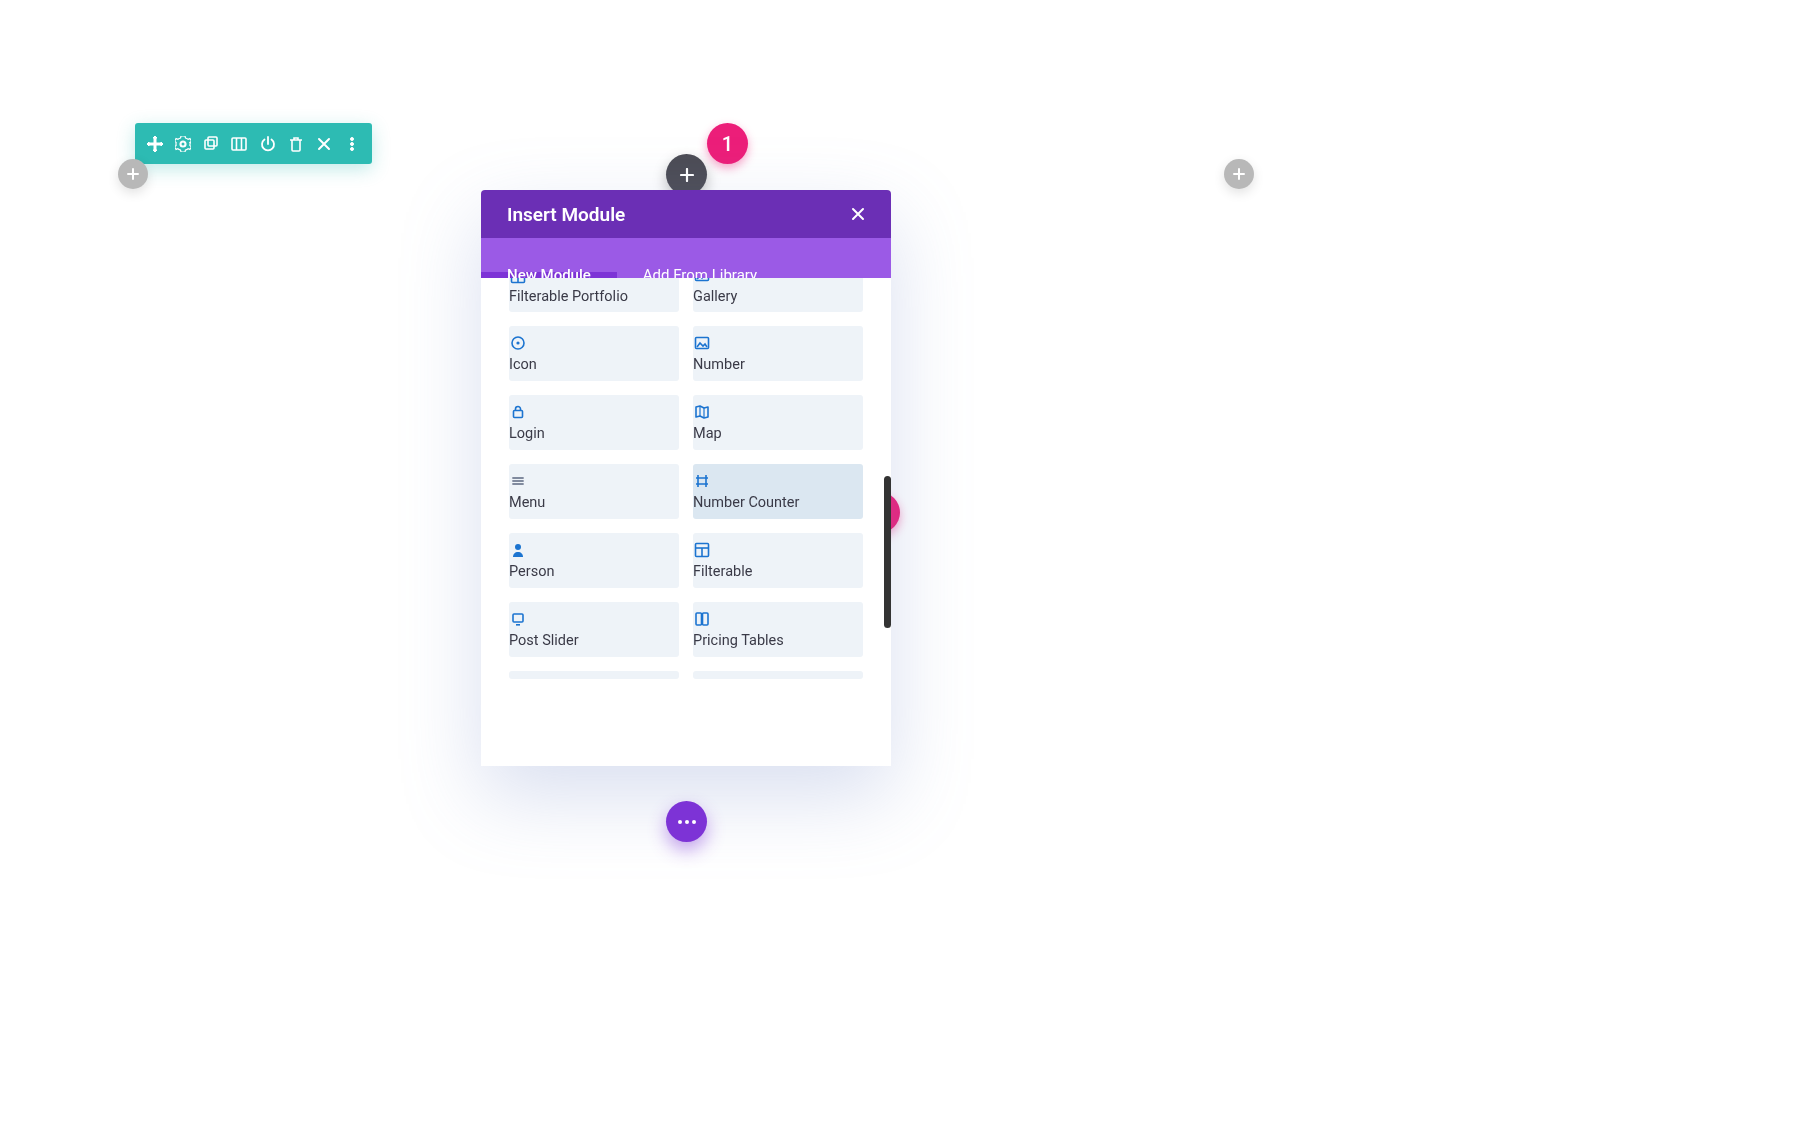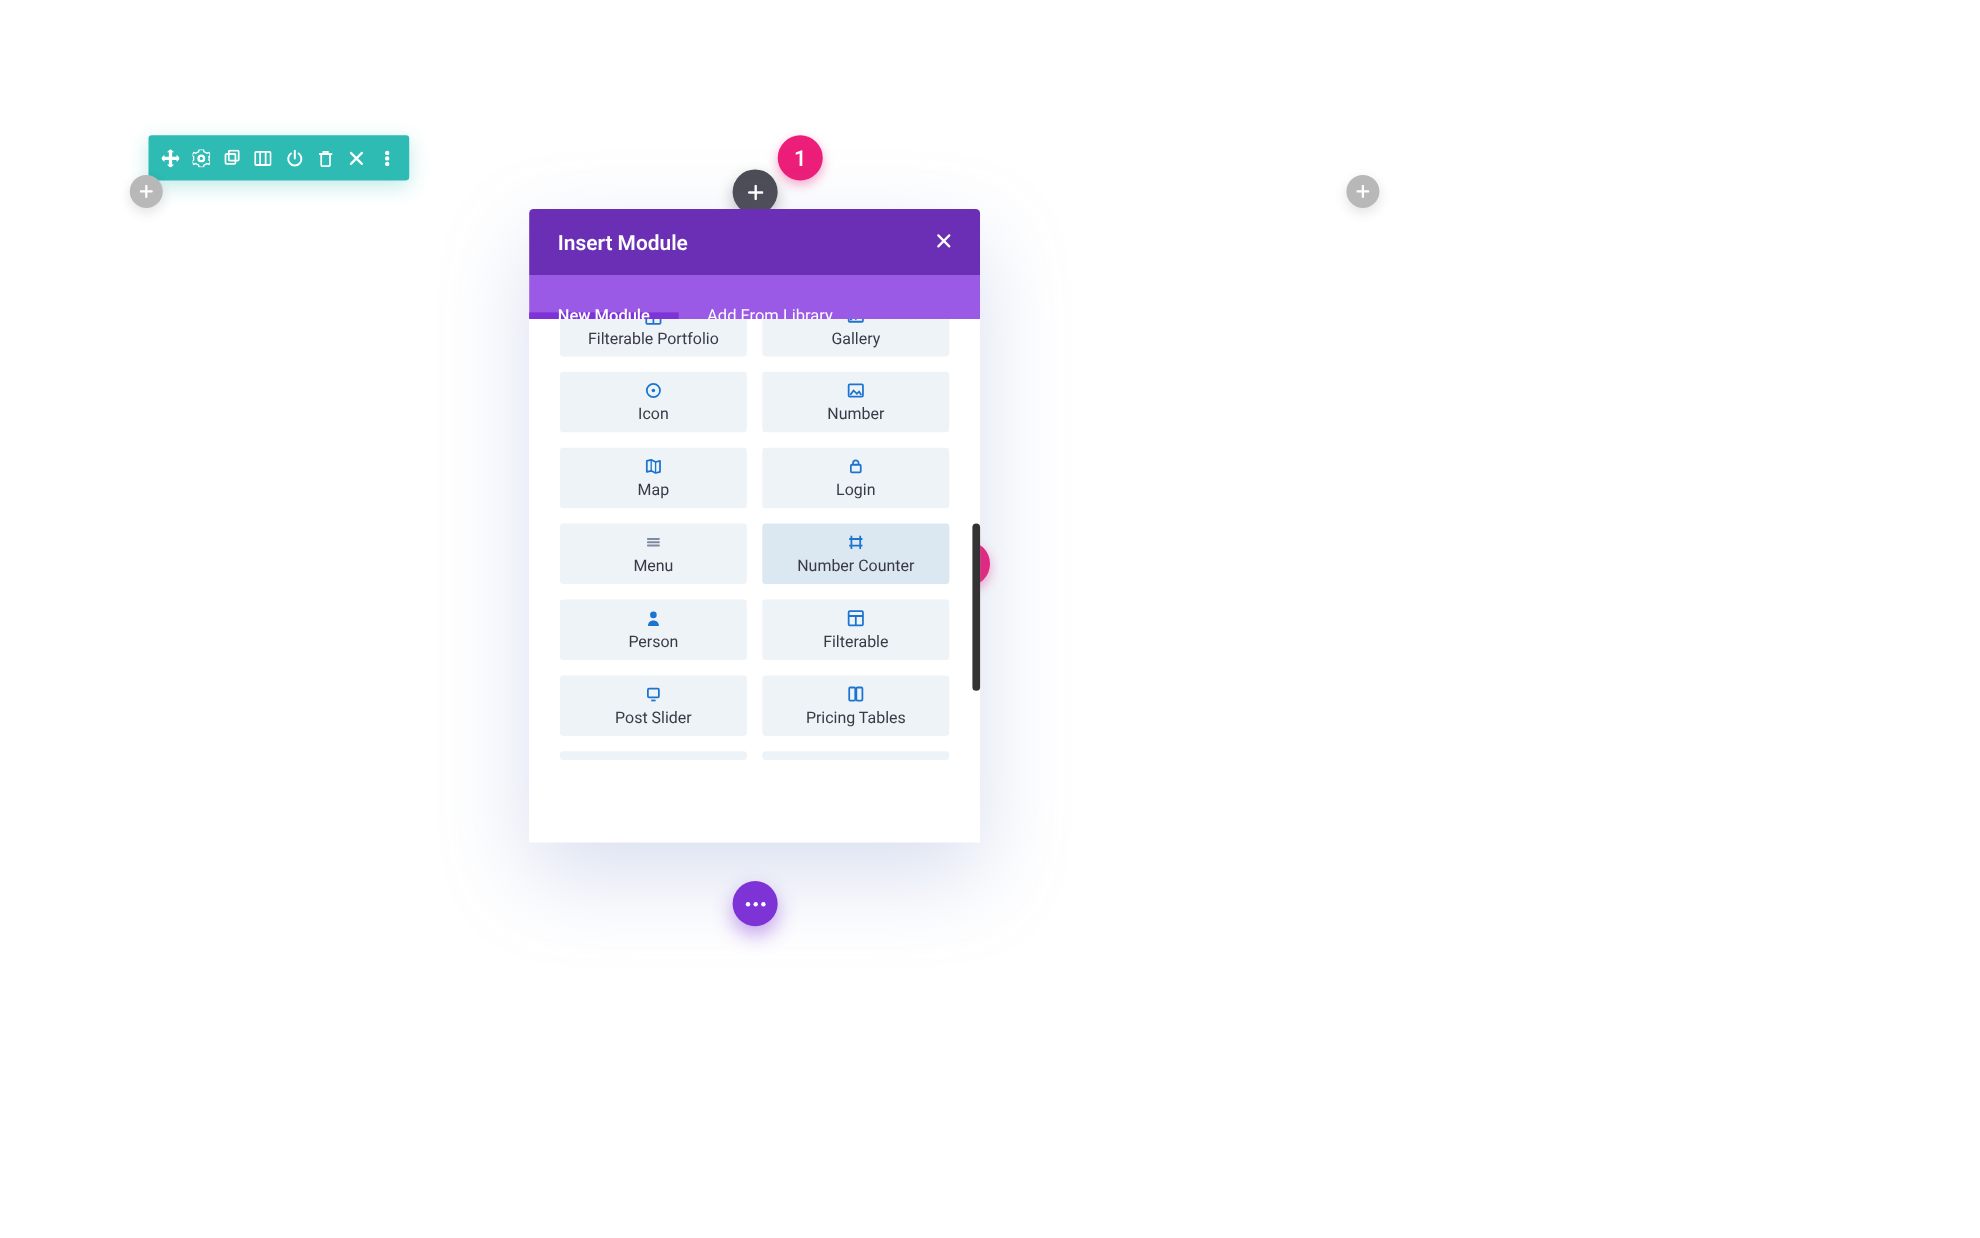--- a/index.html
+++ b/index.html
@@ -102,21 +102,21 @@
     background: #fff;
     border-radius: 4px 4px 0 0;
     box-shadow: 0 30px 80px rgba(120,140,200,0.28);
     display: flex;
     flex-direction: column;
     overflow: hidden;
   }
   .modal-header {
     background: #6b2fb5;
     color: #fff;
-    height: 60px;
+    height: 48px;
     display: flex;
     align-items: center;
     padding: 0 26px;
     justify-content: space-between;
   }
   .modal-title { font-size: 19px; font-weight: 600; }
   .modal-close { cursor: pointer; font-size: 18px; }
 
   .modal-tabs {
     display: flex;
@@ -145,21 +145,21 @@
     display: grid;
     grid-template-columns: 1fr 1fr;
     gap: 14px 14px;
   }
   .module-item {
     background: #eef3f8;
     border-radius: 3px;
     height: 55px;
     display: flex;
     flex-direction: column;
-    align-items: center;
+    align-items: flex-start;
     justify-content: center;
     cursor: pointer;
     gap: 4px;
     color: #3a3a47;
   }
   .module-item.partial-top { height: 42px; justify-content: flex-end; padding-bottom: 7px; }
   .module-item.partial-bottom { height: 8px; justify-content: flex-start; padding-top: 0; }
   .module-item.hovered { background: #dbe7f1; }
   .module-icon {
     color: #1c74d0;
@@ -329,35 +329,35 @@
               <rect x="1.5" y="2.5" width="13" height="11" rx="1" fill="none" stroke="currentColor" stroke-width="1.6"></rect>
               <path d="M3 12l3-4 3 3 2-2 2 3" fill="none" stroke="currentColor" stroke-width="1.6"></path>
             </svg>
         </span>
         <span class="module-label">Number</span>
       </div>
 
       <div class="module-item">
         <span class="module-icon">
           <svg viewBox="0 0 16 16">
+              <rect x="3.5" y="6.5" width="9" height="7" rx="1" fill="none" stroke="currentColor" stroke-width="1.6"></rect>
+              <path d="M5.5 6.5V5a2.5 2.5 0 115 0v1.5" fill="none" stroke="currentColor" stroke-width="1.6"></path>
+            </svg>
+        </span>
+        <span class="module-label">Login</span>
+      </div>
+      <div class="module-item">
+        <span class="module-icon">
+          <svg viewBox="0 0 16 16">
               <path d="M2 3l4-1 4 2 4-1v10l-4 1-4-2-4 1V3z" fill="none" stroke="currentColor" stroke-width="1.6" stroke-linejoin="round"></path>
               <line x1="6" y1="2" x2="6" y2="12" stroke="currentColor" stroke-width="1.2"></line>
               <line x1="10" y1="4" x2="10" y2="14" stroke="currentColor" stroke-width="1.2"></line>
             </svg>
         </span>
         <span class="module-label">Map</span>
-      </div>
-      <div class="module-item">
-        <span class="module-icon">
-          <svg viewBox="0 0 16 16">
-              <rect x="3.5" y="6.5" width="9" height="7" rx="1" fill="none" stroke="currentColor" stroke-width="1.6"></rect>
-              <path d="M5.5 6.5V5a2.5 2.5 0 115 0v1.5" fill="none" stroke="currentColor" stroke-width="1.6"></path>
-            </svg>
-        </span>
-        <span class="module-label">Login</span>
       </div>
 
       <div class="module-item muted">
         <span class="module-icon">
           <svg viewBox="0 0 16 16">
               <line x1="3" y1="5" x2="13" y2="5" stroke="currentColor" stroke-width="1.8" stroke-linecap="round"></line>
               <line x1="3" y1="8" x2="13" y2="8" stroke="currentColor" stroke-width="1.8" stroke-linecap="round"></line>
               <line x1="3" y1="11" x2="13" y2="11" stroke="currentColor" stroke-width="1.8" stroke-linecap="round"></line>
             </svg>
         </span>

